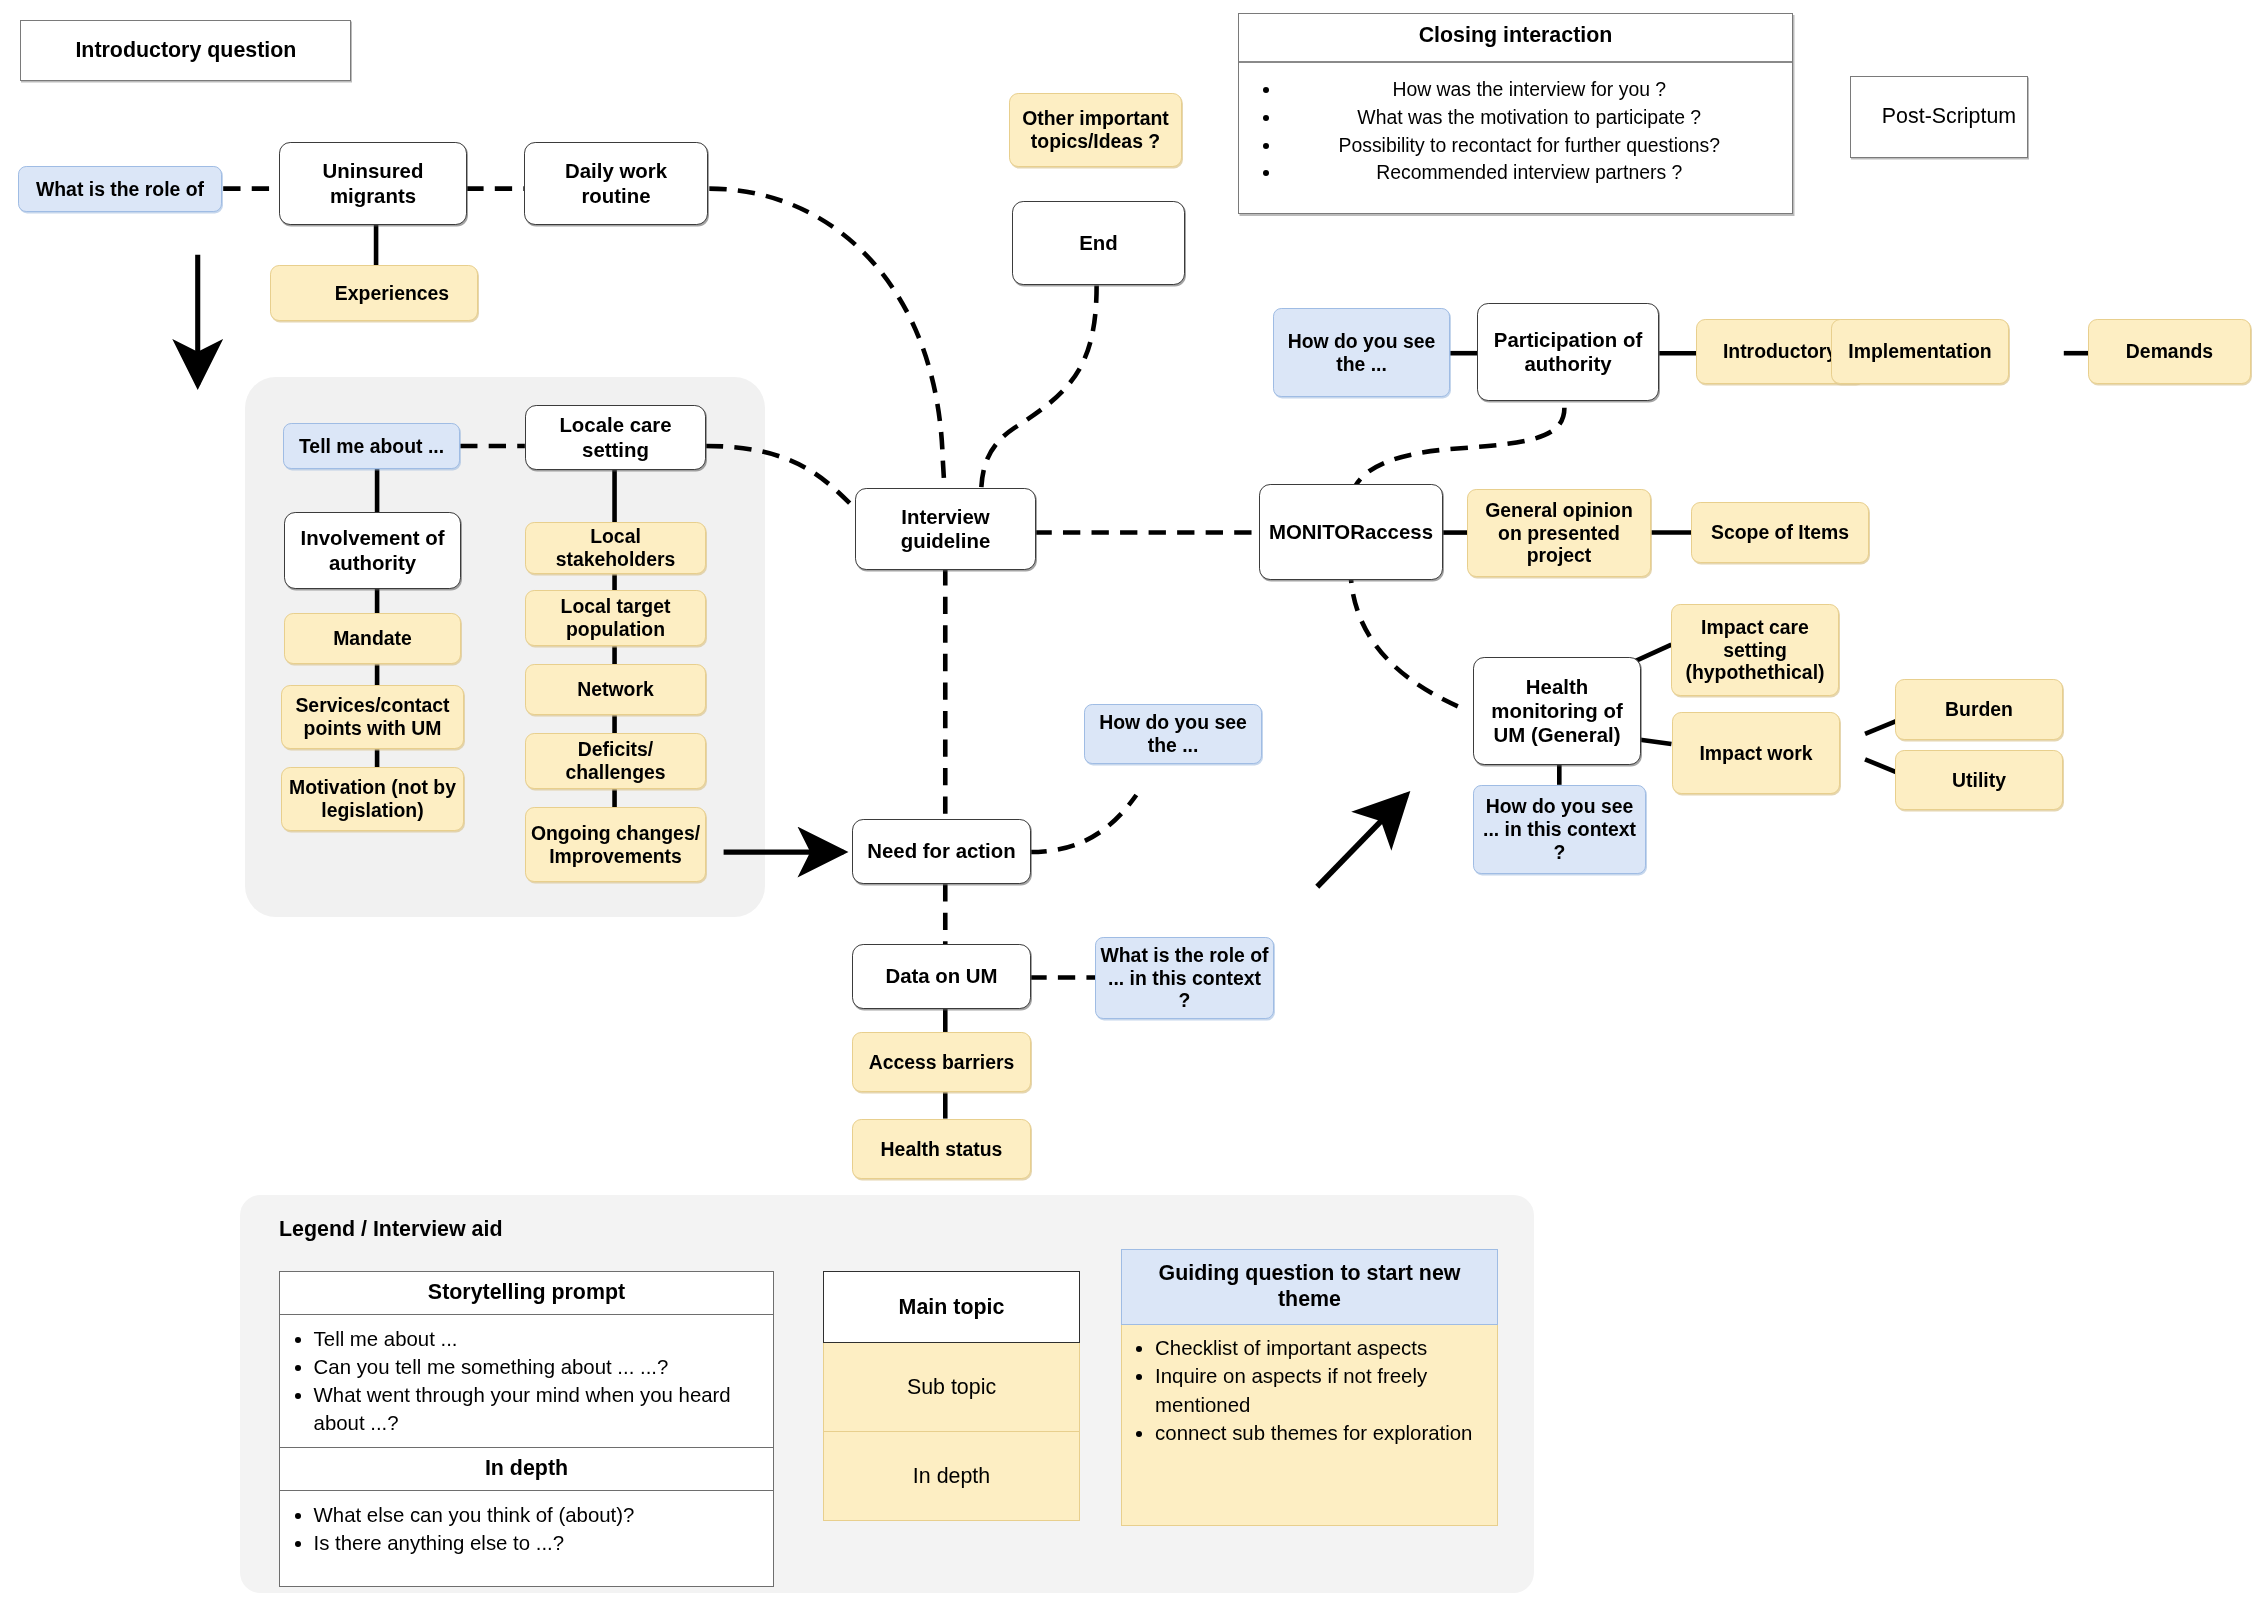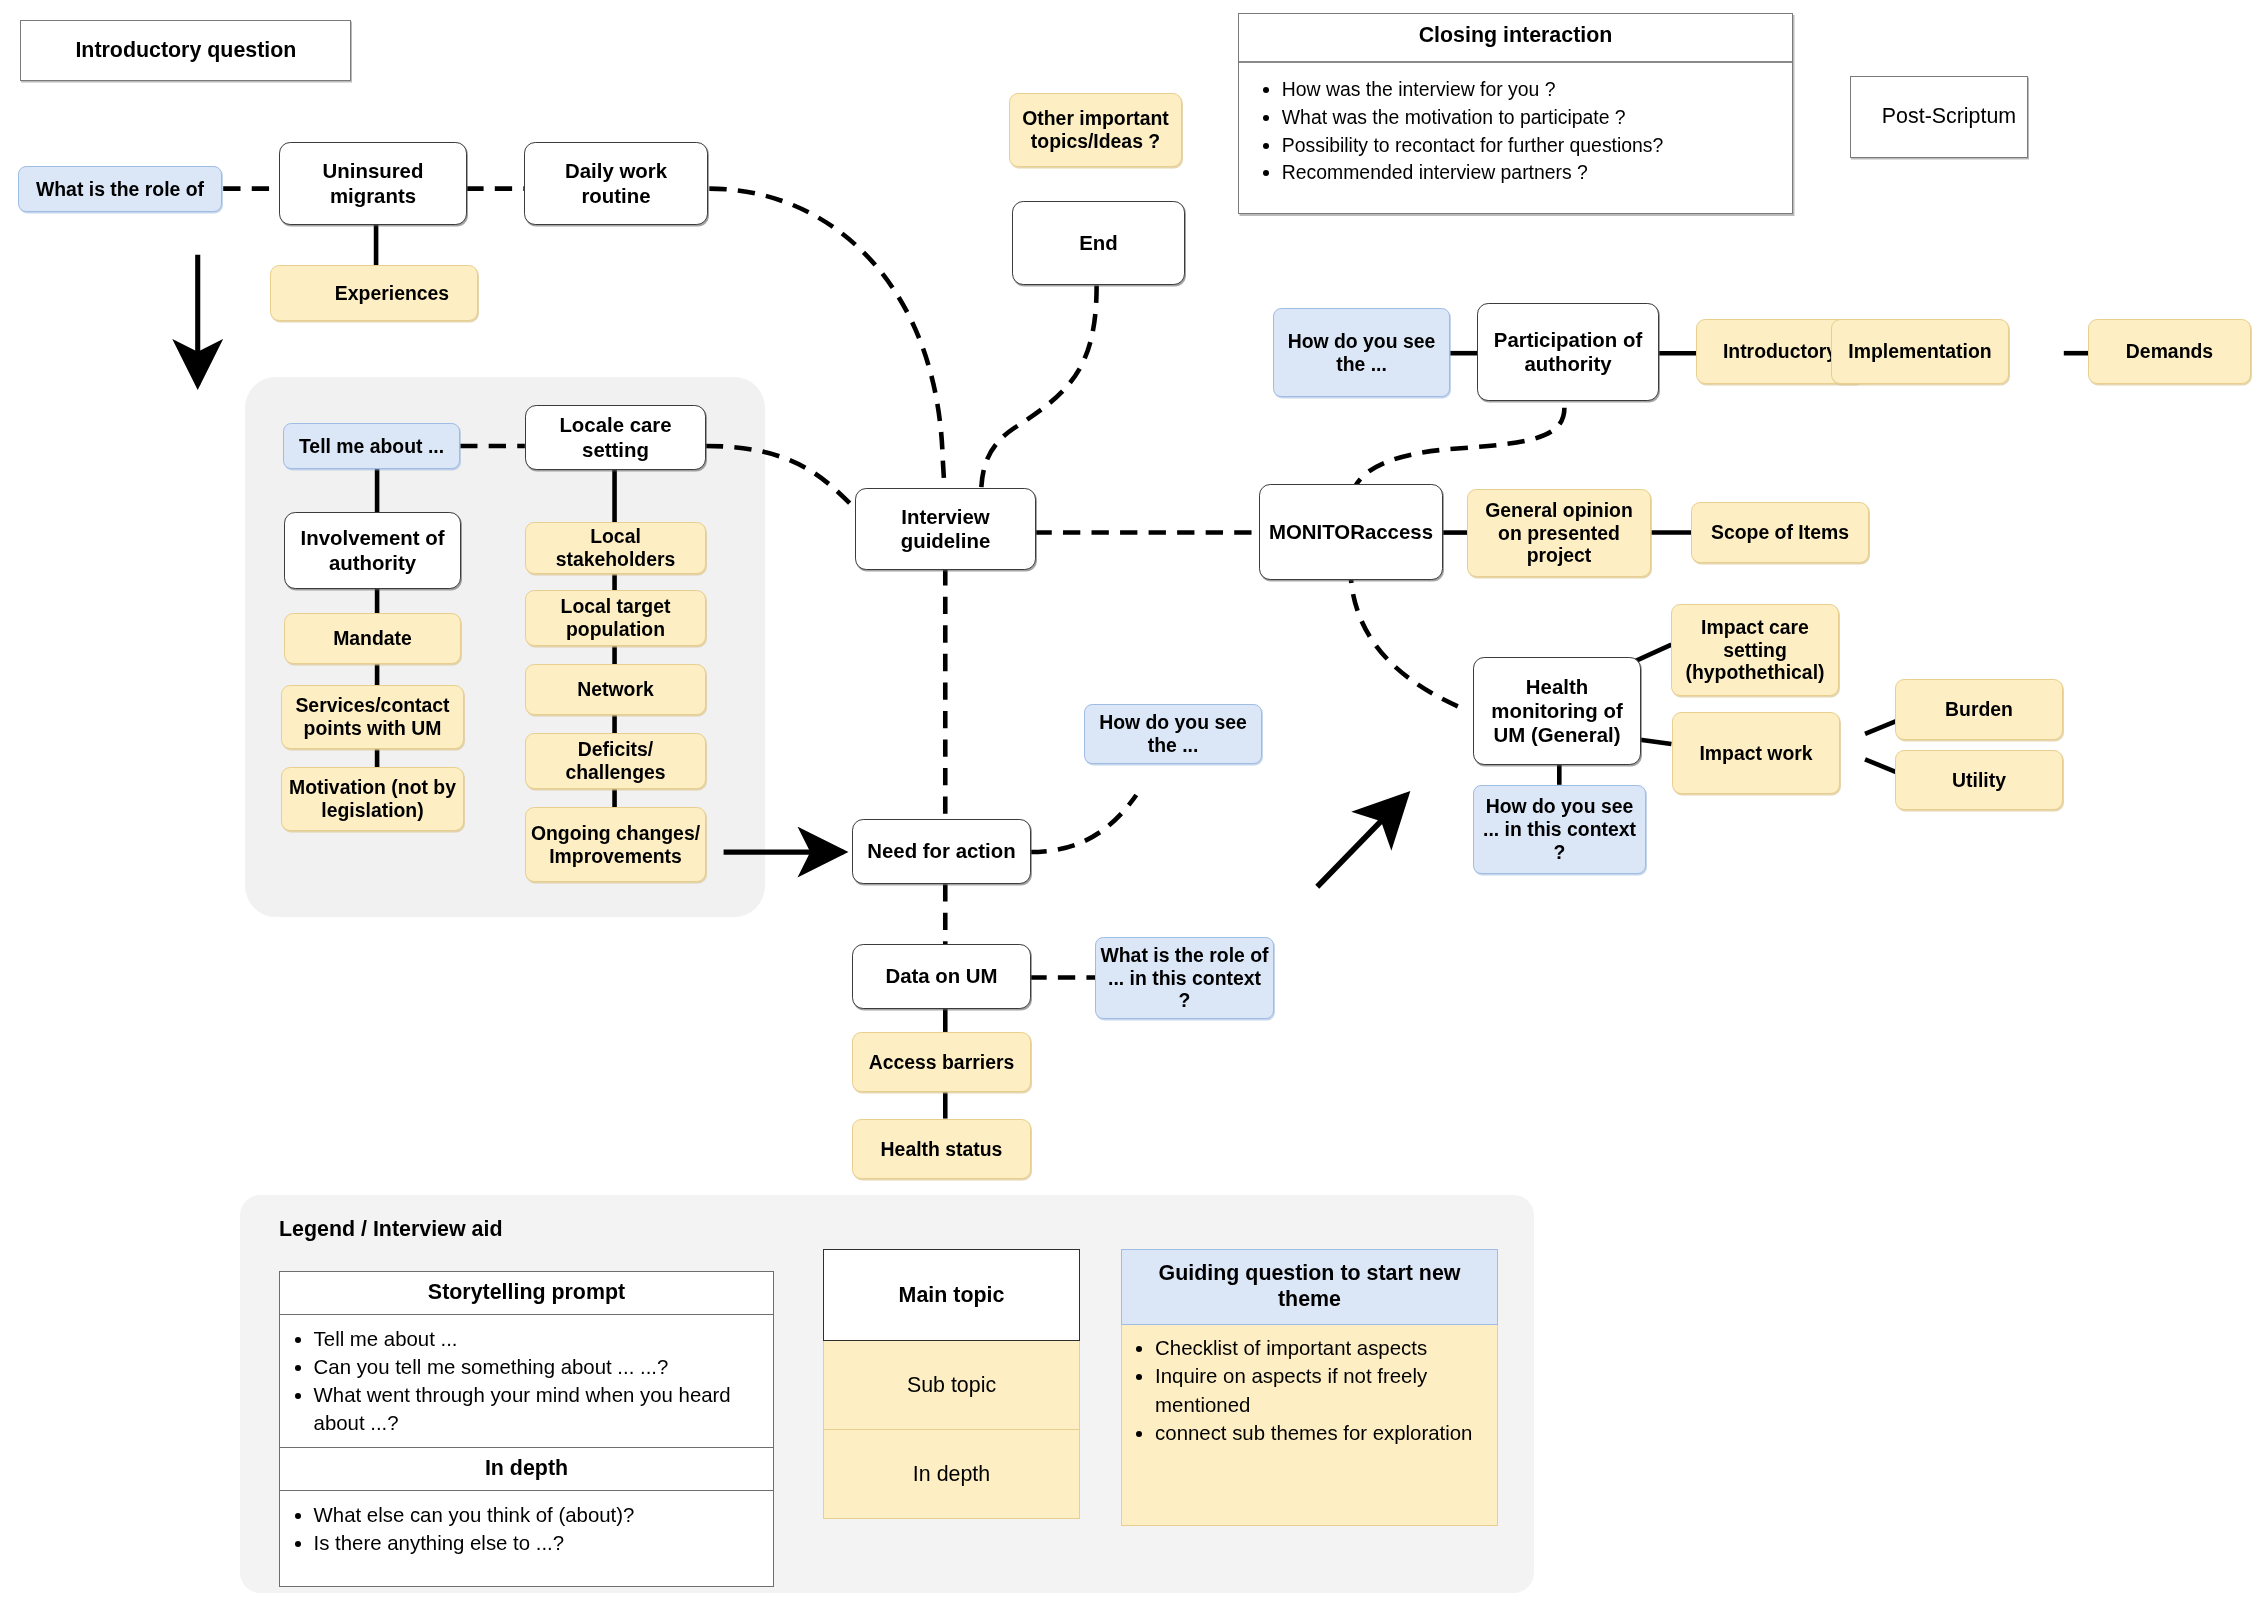--- a/index.html
+++ b/index.html
@@ -81,21 +81,21 @@
     z-index:4;
   }
   .card-head{
     text-align:center;
     font-weight:bold;
     font-size:21.4px;
     padding:9.2px 0 13.3px 0;
     border-bottom:2px solid #8a8a8a;
   }
   .card-body{padding:13.3px 15.3px 13.3px 15.3px;}
-  .card-body ul{margin:0;padding-left:27.5px;}
+  .card-body ul{margin:0;padding-left:27.5px;text-align:center;}
   .card-body li{font-size:19.4px;line-height:1.42;}
 
   
   .legend-panel{
     position:absolute;
     background:#f3f3f3;
     border-radius:20.4px;
     z-index:1;
   }
   .legend-title{
@@ -421,21 +421,21 @@
     <div class="lc-head">In depth</div>
     <div class="lc-body">
       <ul>
         <li>What else can you think of (about)?</li>
         <li>Is there anything else to ...?</li>
       </ul>
     </div>
   </div>
 
   <div class="key-stack" style="left:823px;top:1249px;width:257px;height:270px;">
-    <div class="key-cell key-main" style="width:257px;height:92px;">
+    <div class="key-cell key-main" style="width:257px;height:72px;margin-top:22px;">
       <span>Main topic</span>
     </div>
     <div class="key-cell key-sub" style="width:257px;height:89px;">
       <span>Sub topic</span>
     </div>
     <div class="key-cell key-depth" style="width:257px;height:89px;">
       <span>In depth</span>
     </div>
   </div>
 

